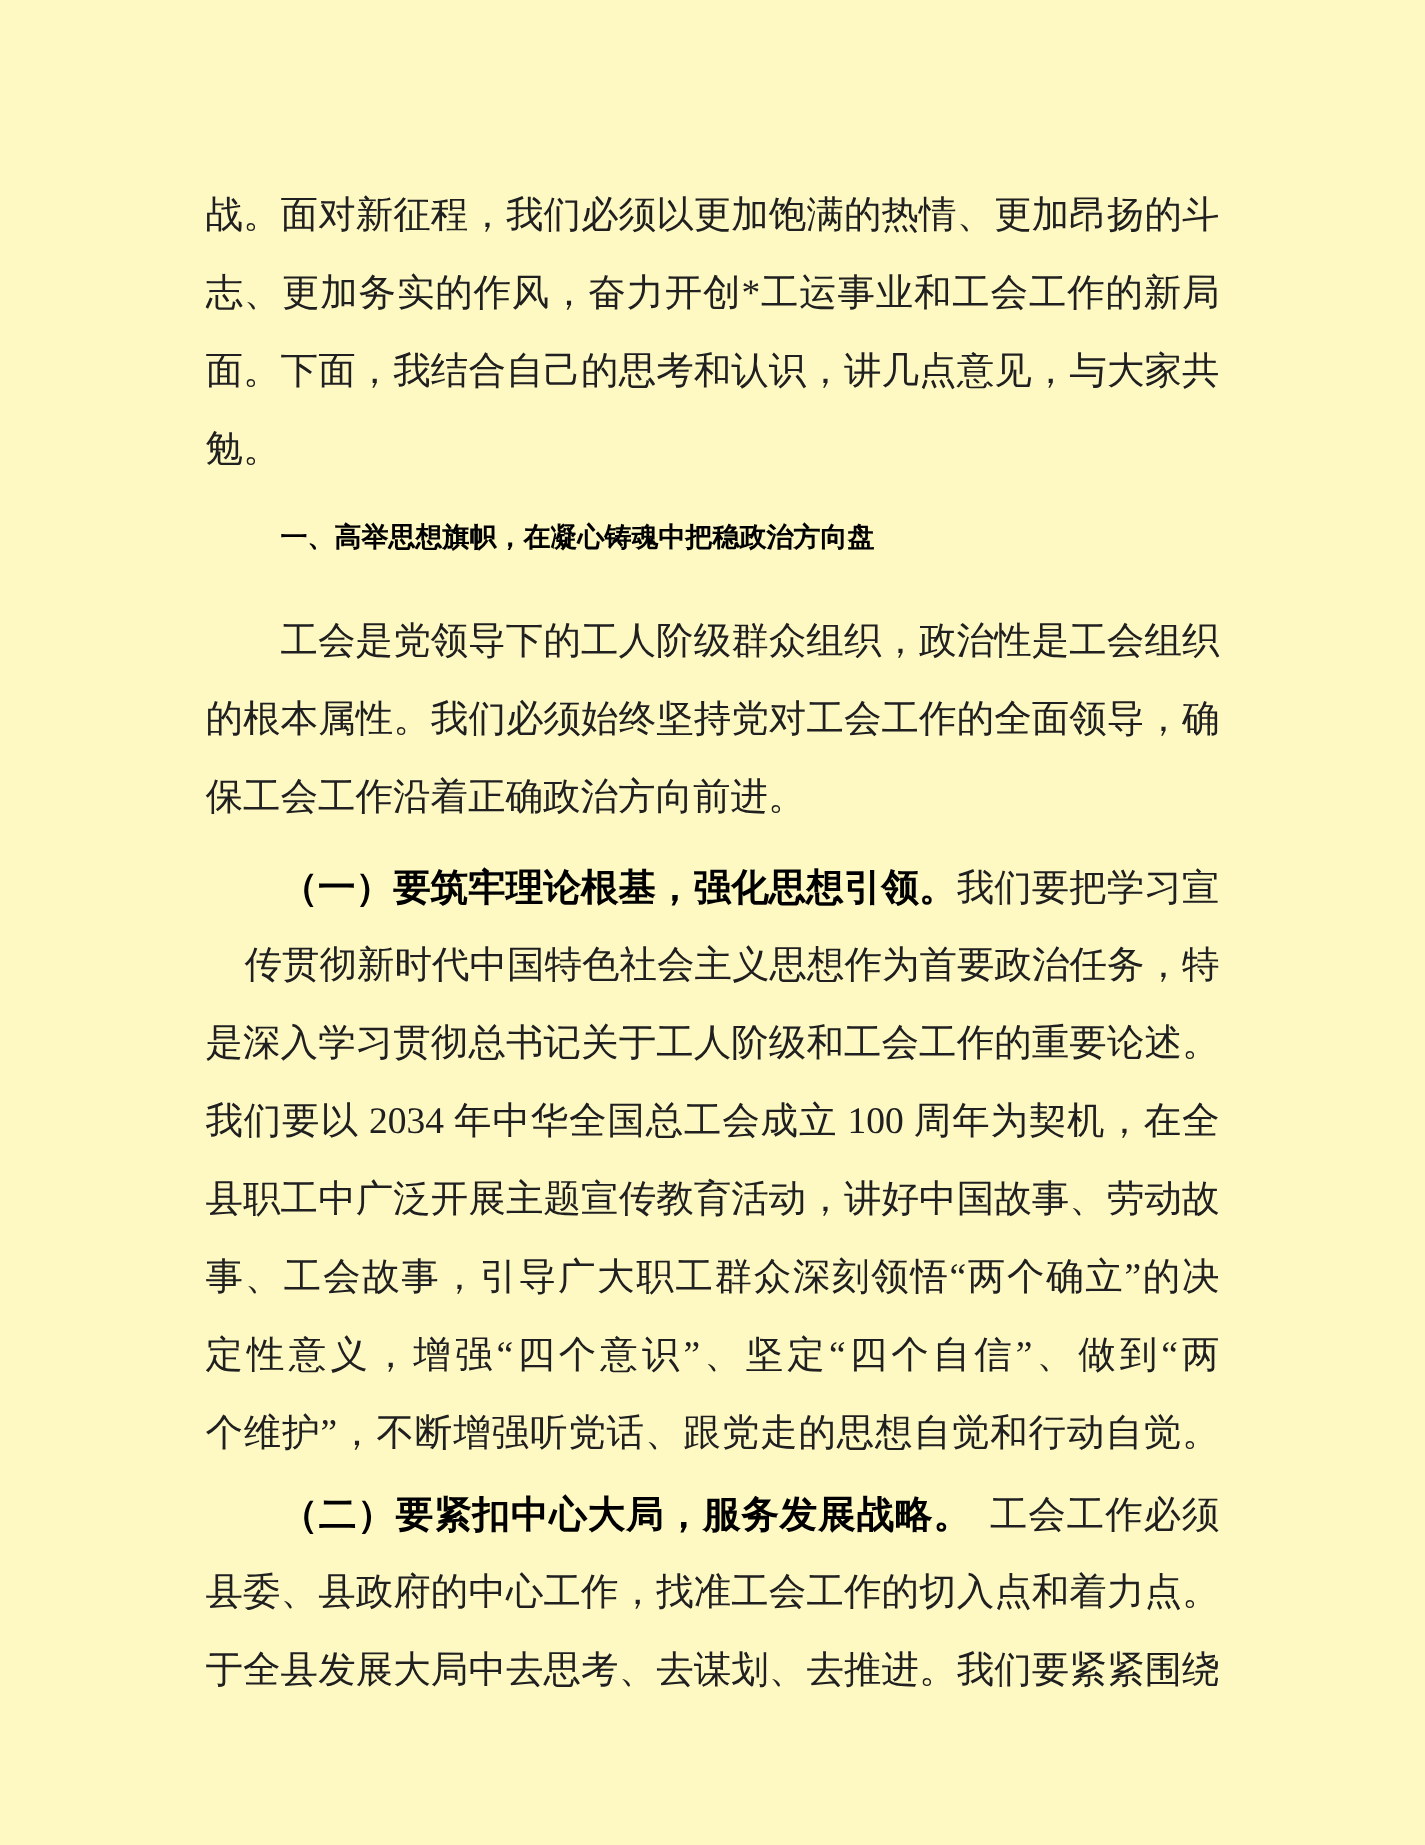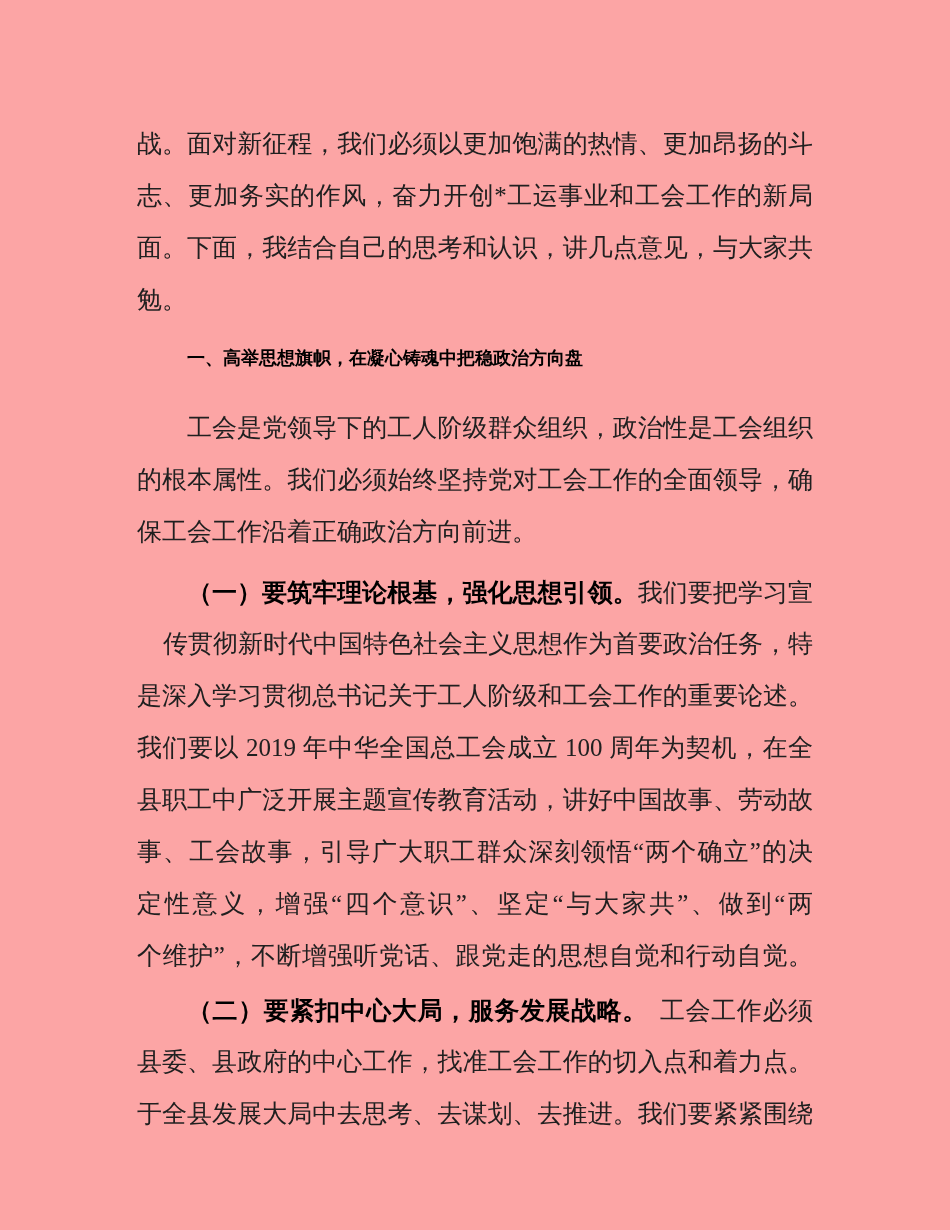--- a/index.html
+++ b/index.html
@@ -53,44 +53,44 @@
     font-size: 18px;
   }
   .kind-heading .run {
     font-weight: 700;
     font-family: "Liberation Sans", "DejaVu Sans", sans-serif;
   }
 </style>
 </head>
 <body>
 
-<div class="page" style="background: #fca5a5;">
+<div class="page" style="background: #fef9c3;">
   <div class="content">
       <div class="paragraph kind-body para-0">
         <div class="line"><span class="run" style="color: rgb(32, 32, 32);">战。面对新征程，我们必须以更加饱满的热情、更加昂扬的斗</span></div>
         <div class="line"><span class="run" style="color: rgb(32, 32, 32);">志、更加务实的作风，奋力开创*工运事业和工会工作的新局</span></div>
         <div class="line"><span class="run" style="color: rgb(32, 32, 32); margin-top: 38px;">面。下面，我结合自己的思考和认识，讲几点意见，与大家共</span></div>
         <div class="line no-just"><span class="run" style="color: rgb(32, 32, 32);">勉。</span></div>
       </div>
       <div class="paragraph kind-heading para-1">
         <div class="line ind no-just"><span class="run b" style="color: rgb(0, 0, 0);">一、高举思想旗帜，在凝心铸魂中把稳政治方向盘</span></div>
       </div>
       <div class="paragraph kind-body para-2">
         <div class="line ind"><span class="run" style="color: rgb(32, 32, 32);">工会是党领导下的工人阶级群众组织，政治性是工会组织</span></div>
         <div class="line"><span class="run" style="color: rgb(32, 32, 32);">的根本属性。我们必须始终坚持党对工会工作的全面领导，确</span></div>
         <div class="line no-just"><span class="run" style="color: rgb(32, 32, 32);">保工会工作沿着正确政治方向前进。</span></div>
       </div>
       <div class="paragraph kind-body para-3">
         <div class="line ind"><span class="run b" style="color: rgb(0, 0, 0);">（一）要筑牢理论根基，强化思想引领。</span><span class="run" style="color: rgb(32, 32, 32);">我们要把学习宣</span></div>
         <div class="line"><span class="run" style="color: rgb(32, 32, 32); margin-left: 26px;">传贯彻新时代中国特色社会主义思想作为首要政治任务，特别</span></div>
         <div class="line"><span class="run" style="color: rgb(32, 32, 32);">是深入学习贯彻总书记关于工人阶级和工会工作的重要论述。</span></div>
-        <div class="line"><span class="run" style="color: rgb(32, 32, 32);">我们要以 2019 年中华全国总工会成立 100 周年为契机，在全</span></div>
+        <div class="line"><span class="run" style="color: rgb(32, 32, 32);">我们要以 2034 年中华全国总工会成立 100 周年为契机，在全</span></div>
         <div class="line"><span class="run" style="color: rgb(32, 32, 32);">县职工中广泛开展主题宣传教育活动，讲好中国故事、劳动故</span></div>
         <div class="line"><span class="run" style="color: rgb(32, 32, 32);">事、工会故事，引导广大职工群众深刻领悟“两个确立”的决</span></div>
-        <div class="line"><span class="run" style="color: rgb(32, 32, 32);">定性意义，增强“四个意识”、坚定“与大家共”、做到“两</span></div>
+        <div class="line"><span class="run" style="color: rgb(32, 32, 32);">定性意义，增强“四个意识”、坚定“四个自信”、做到“两</span></div>
         <div class="line"><span class="run" style="color: rgb(32, 32, 32);">个维护”，不断增强听党话、跟党走的思想自觉和行动自觉。</span></div>
       </div>
       <div class="paragraph kind-body para-4">
         <div class="line ind"><span class="run b" style="color: rgb(0, 0, 0);">（二）要紧扣中心大局，服务发展战略。</span><span class="run" style="color: rgb(32, 32, 32); margin-left: 12px;">工会工作必须置</span></div>
         <div class="line"><span class="run" style="color: rgb(32, 32, 32);">县委、县政府的中心工作，找准工会工作的切入点和着力点。</span></div>
         <div class="line"><span class="run" style="color: rgb(32, 32, 32);">于全县发展大局中去思考、去谋划、去推进。我们要紧紧围绕</span></div>
       </div>
     </div>
 </div>
 

